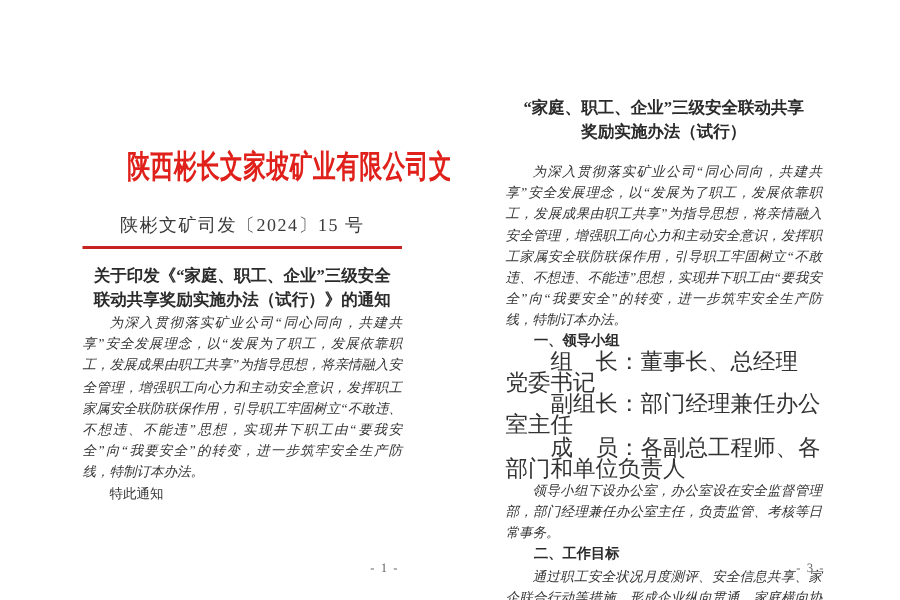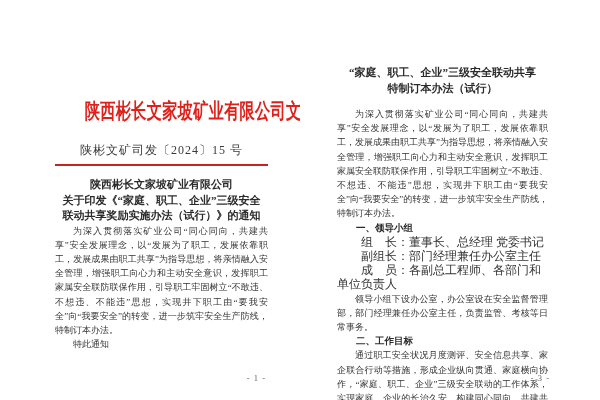--- a/index.html
+++ b/index.html
@@ -14,56 +14,55 @@
   .red-head {
     margin-top:93px; color:#e0201a; font-weight:bold;
     font-size:21px; line-height:23px; white-space:nowrap;
     text-align:center; transform:scaleX(0.72); transform-origin:50% 50%;
     font-family:"Liberation Serif", serif; letter-spacing:0.5px;
   }
   .doc-no { margin-top:19px; font-size:12px; text-align:center; color:#3a3a3a; letter-spacing:1px; }
   .red-rule { margin-top:5px; height:2px; background:#c62420; width:100%; }
   .notice-title { margin-top:11px; text-align:center; font-weight:bold; font-size:11px; line-height:15.5px; color:#2b2b2b; }
   .salutation { margin-top:10px; font-size:9px; line-height:14.2px; color:#333; }
-  .body-par { font-size:9px; line-height:14.2px; text-align:justify; text-indent:2em; color:#333; }
+  .body-par { font-size:9px; line-height:14.2px; text-align:justify; text-indent:2em; color:#333;font-style:italic; }
   .closing  { font-size:9px; line-height:14.2px; text-indent:2em; color:#333; }
   .page-num { position:absolute; bottom:24px; font-size:8.5px; color:#666; letter-spacing:1px; }
   .page-left  .page-num { right:34px; }
   .page-right .page-num { right:50px; }
 
   
   .doc-title { margin-top:57px; text-align:center; font-weight:bold; font-size:11px; line-height:16px; color:#2b2b2b; }
   .intro { margin-top:11px; }
   .sec-heading { font-size:9.5px; line-height:14.2px; font-weight:bold; text-indent:2em; color:#2b2b2b;
                  font-family:"Liberation Sans", sans-serif; }
-  .sec-line { font-size:12px; line-height:14.2px; text-indent:2em; color:#333; }
+  .sec-line { font-size:15px; line-height:14.2px; text-indent:2em; color:#333; }
 </style>
 </head>
 <body>
 
 <div class="canvas">
 
   <div class="page page-left">
     <div class="red-head">陕西彬长文家坡矿业有限公司文件</div>
     <div class="doc-no">陕彬文矿司发〔2024〕15 号</div>
     <div class="red-rule"></div>
     <div class="notice-title" id="left-title-lines">
-        <div>陕西彬长文家坡矿业有限公司</div>
         <div>关于印发《“家庭、职工、企业”三级安全</div>
         <div>联动共享奖励实施办法（试行）》的通知</div>
       </div>
     <p class="body-par">为深入贯彻落实矿业公司“同心同向，共建共享”安全发展理念，以“发展为了职工，发展依靠职工，发展成果由职工共享”为指导思想，将亲情融入安全管理，增强职工向心力和主动安全意识，发挥职工家属安全联防联保作用，引导职工牢固树立“不敢违、不想违、不能违”思想，实现井下职工由“要我安全”向“我要安全”的转变，进一步筑牢安全生产防线，特制订本办法。</p>
     <p class="closing">特此通知</p>
     <div class="page-num">- 1 -</div>
   </div>
 
   <div class="page page-right">
     <div class="doc-title" id="right-title-lines">
         <div>“家庭、职工、企业”三级安全联动共享</div>
-        <div>特制订本办法（试行）</div>
+        <div>奖励实施办法（试行）</div>
       </div>
     <p class="body-par intro">为深入贯彻落实矿业公司“同心同向，共建共享”安全发展理念，以“发展为了职工，发展依靠职工，发展成果由职工共享”为指导思想，将亲情融入安全管理，增强职工向心力和主动安全意识，发挥职工家属安全联防联保作用，引导职工牢固树立“不敢违、不想违、不能违”思想，实现井下职工由“要我安全”向“我要安全”的转变，进一步筑牢安全生产防线，特制订本办法。</p>
     <div id="right-sections">
         <p class="sec-heading">一、领导小组</p>
         <p class="sec-line">组　长：董事长、总经理 党委书记</p>
         <p class="sec-line">副组长：部门经理兼任办公室主任</p>
         <p class="sec-line">成　员：各副总工程师、各部门和单位负责人</p>
         <p class="body-par">领导小组下设办公室，办公室设在安全监督管理部，部门经理兼任办公室主任，负责监管、考核等日常事务。</p>
         <p class="sec-heading">二、工作目标</p>
         <p class="body-par">通过职工安全状况月度测评、安全信息共享、家企联合行动等措施，形成企业纵向贯通、家庭横向协作，“家庭、职工、企业”三级安全联动的工作体系，实现家庭、企业的长治久安，构建同心同向、共建共享的安全发展新格局。</p>

